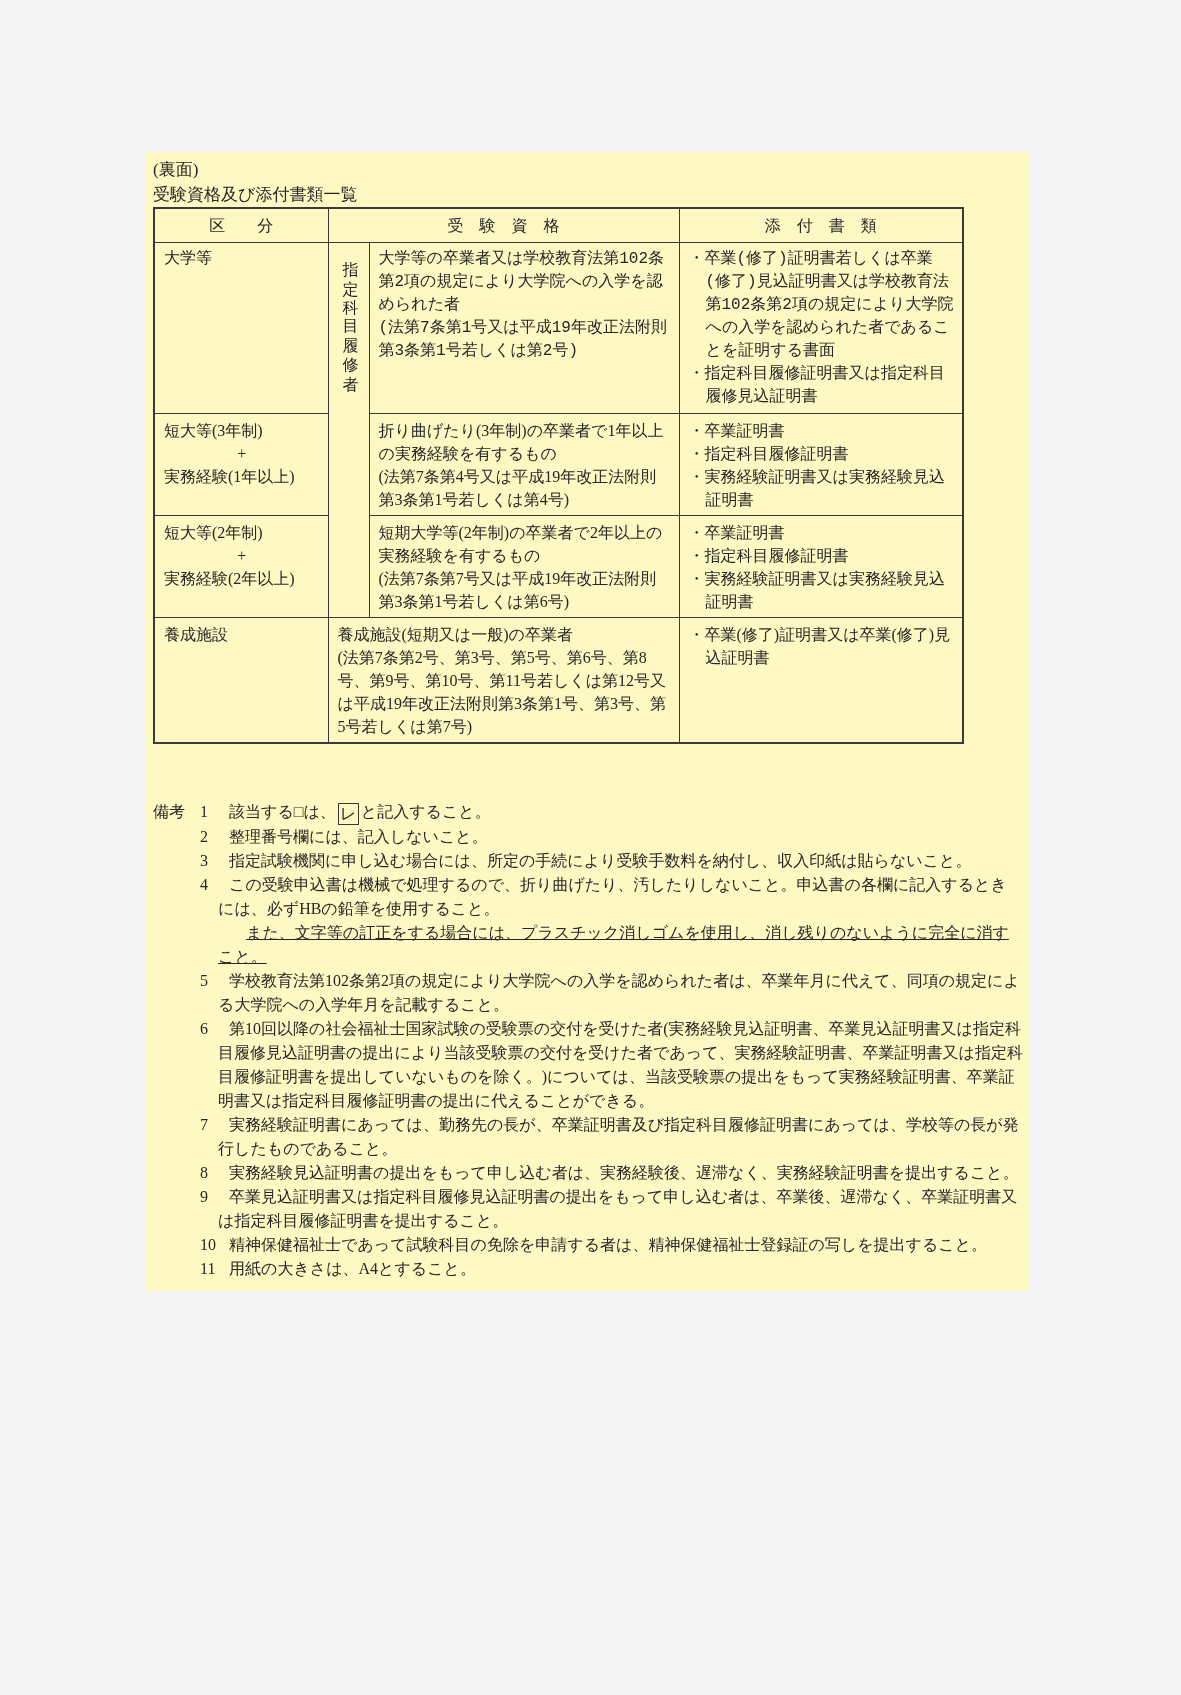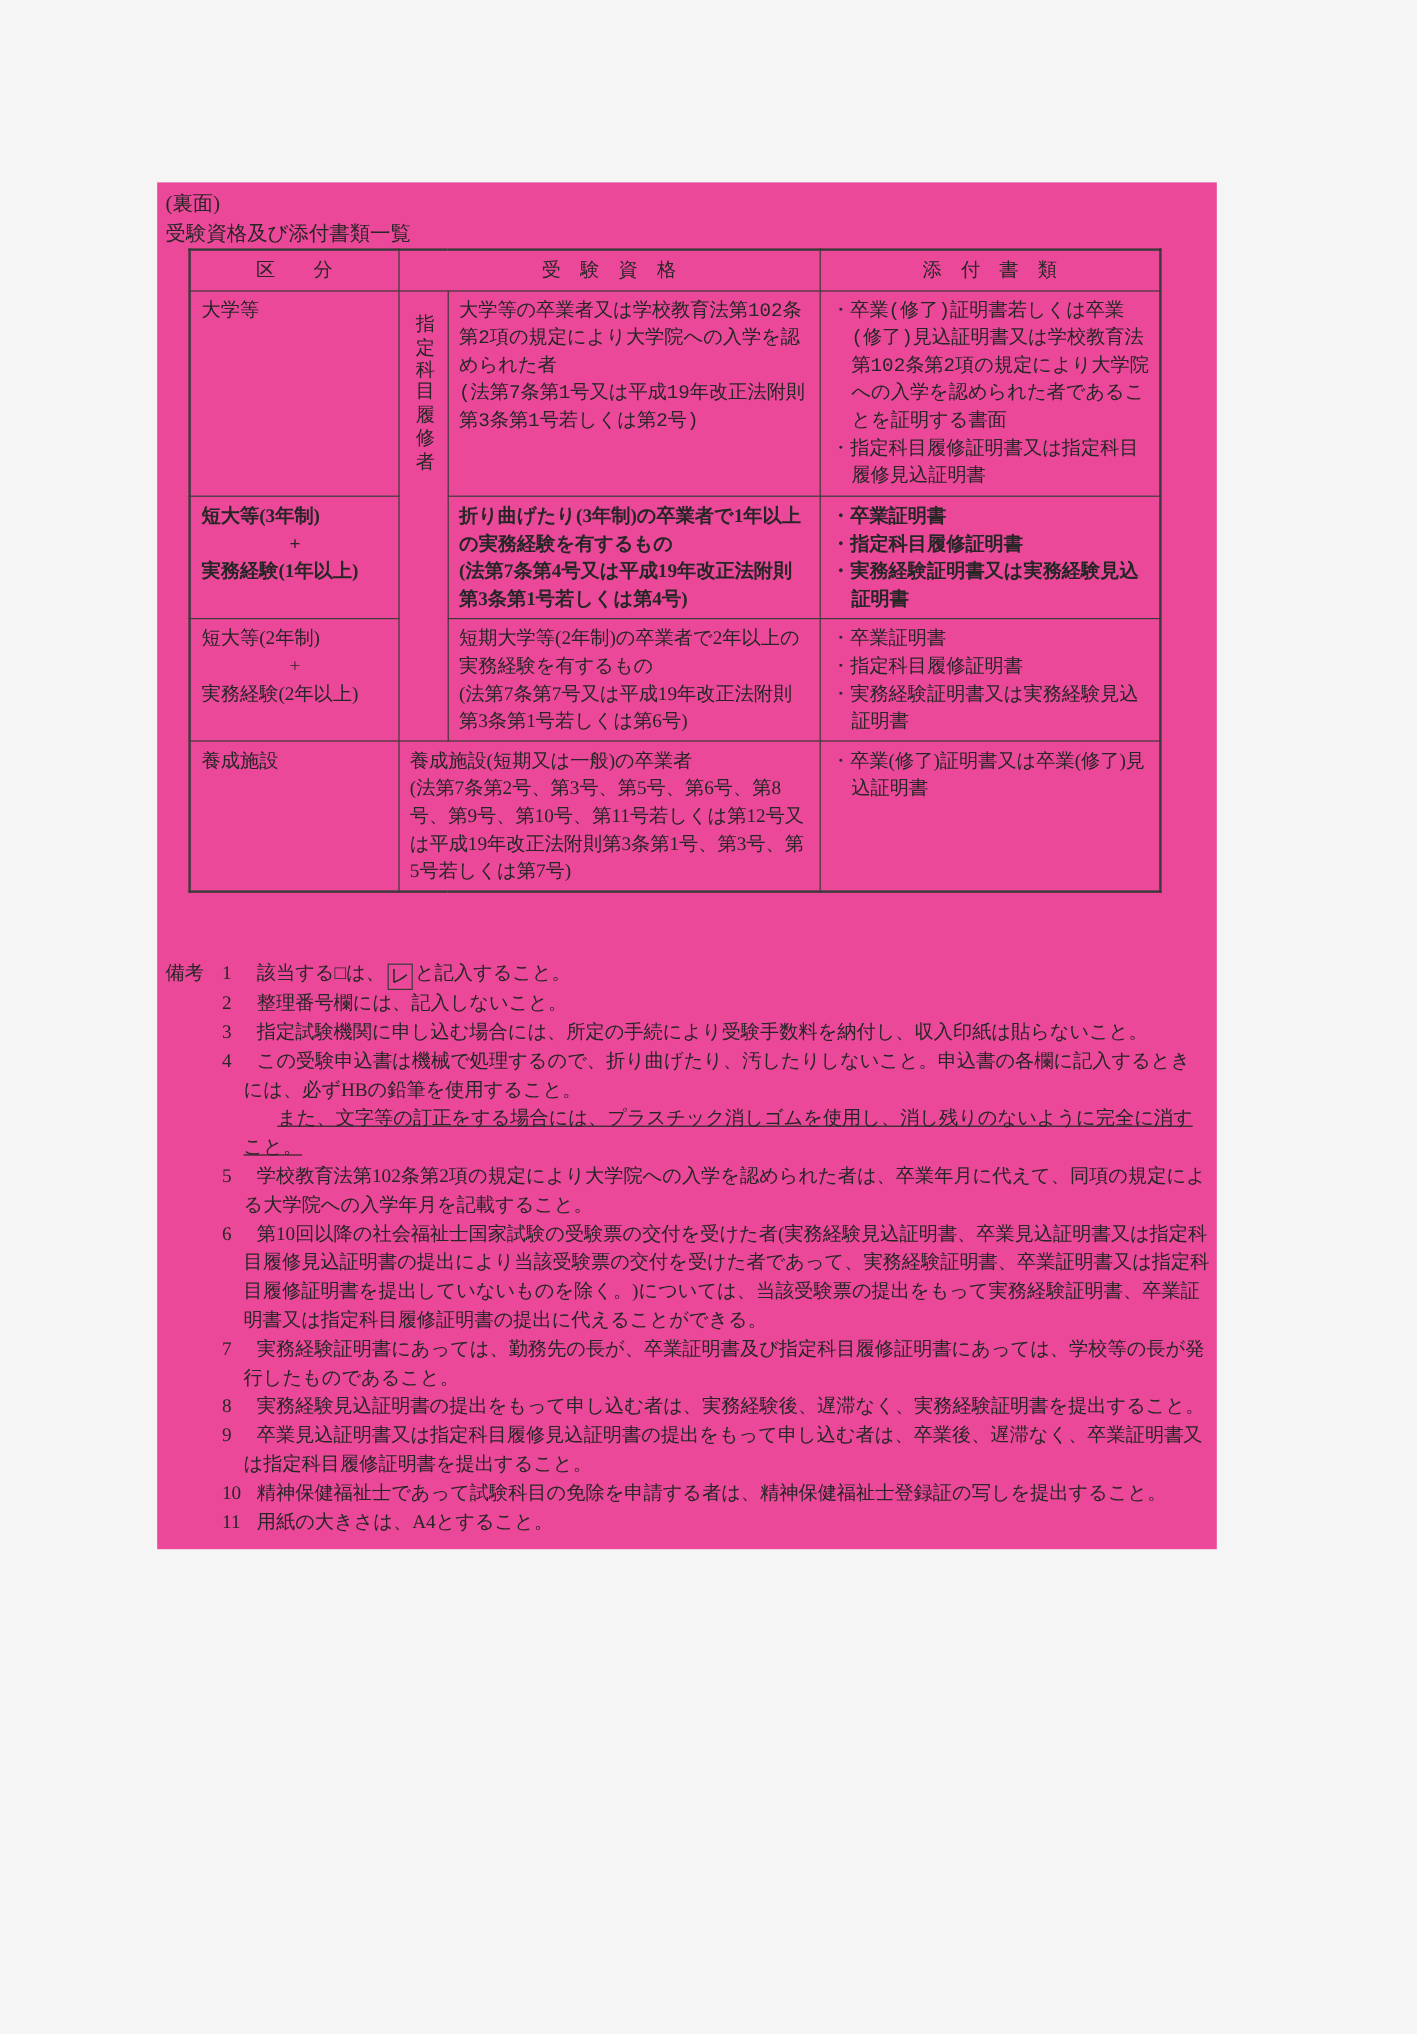--- a/index.html
+++ b/index.html
@@ -4,34 +4,33 @@
 <style>
   html,body{margin:0;padding:0;}
   body{
     width:1181px;height:1695px;position:relative;
     background:#f5f5f6;
     font-family:"Liberation Serif","DejaVu Serif",serif;
     color:#262626;
     -webkit-font-smoothing:antialiased;
   }
   .page{
-    position:absolute;left:131px;top:152px;width:883px;min-height:1095px;
-    background:#ec4899;
+    position:absolute;left:146px;top:152px;width:883px;min-height:1095px;
+    background:#fef9c3;
     box-sizing:border-box;
     padding:5px 6px 10px 7px;
   }
   .title-line{font-size:17px;line-height:25px;white-space:pre;}
   table.main{
     border-collapse:collapse;
     width:809px;
     table-layout:fixed;
     font-size:16px;
     line-height:23px;
     margin-top:0;
-    margin-left:19px;
   }
   table.main,table.main td,table.main th{border:1px solid #3a3a3a;}
   table.main{border-width:2px;}
   table.main th{
     font-weight:normal;text-align:center;vertical-align:middle;
     height:31px;padding:1px 4px;
   }
   table.main td{
     vertical-align:top;text-align:left;
     padding:5px 8px 4px 9px;
@@ -101,21 +100,21 @@
         <div class="vert">指定科目履修者</div>
       </td>
       <td class="qual">大学等の卒業者又は学校教育法第102条第2項の規定により大学院への入学を認められた者
 (法第7条第1号又は平成19年改正法附則第3条第1号若しくは第2号)</td>
       <td>
         <div class="att-item">卒業(修了)証明書若しくは卒業(修了)見込証明書又は学校教育法第102条第2項の規定により大学院への入学を認められた者であることを証明する書面</div>
         <div class="att-item">指定科目履修証明書又は指定科目履修見込証明書</div>
       </td>
     </tr>
 
-    <tr style="height:96px;font-weight:bold;">
+    <tr style="height:96px;">
       <td class="cat">
         <div>短大等(3年制)</div>
         <div class="plus">+</div>
         <div>実務経験(1年以上)</div>
       </td>
       <td class="qual">折り曲げたり(3年制)の卒業者で1年以上の実務経験を有するもの
 (法第7条第4号又は平成19年改正法附則第3条第1号若しくは第4号)</td>
       <td>
         <div class="att-item">卒業証明書</div>
         <div class="att-item">指定科目履修証明書</div>

